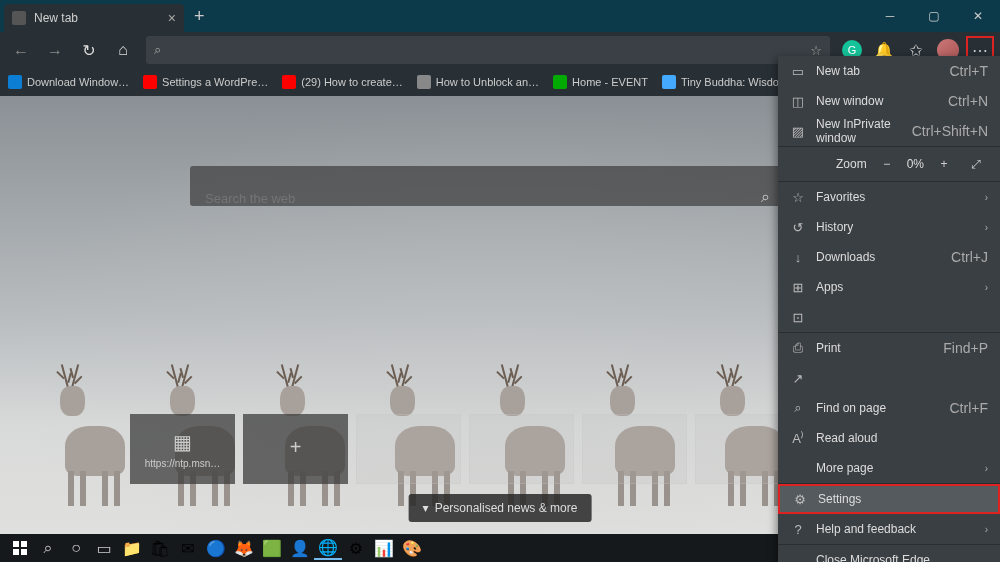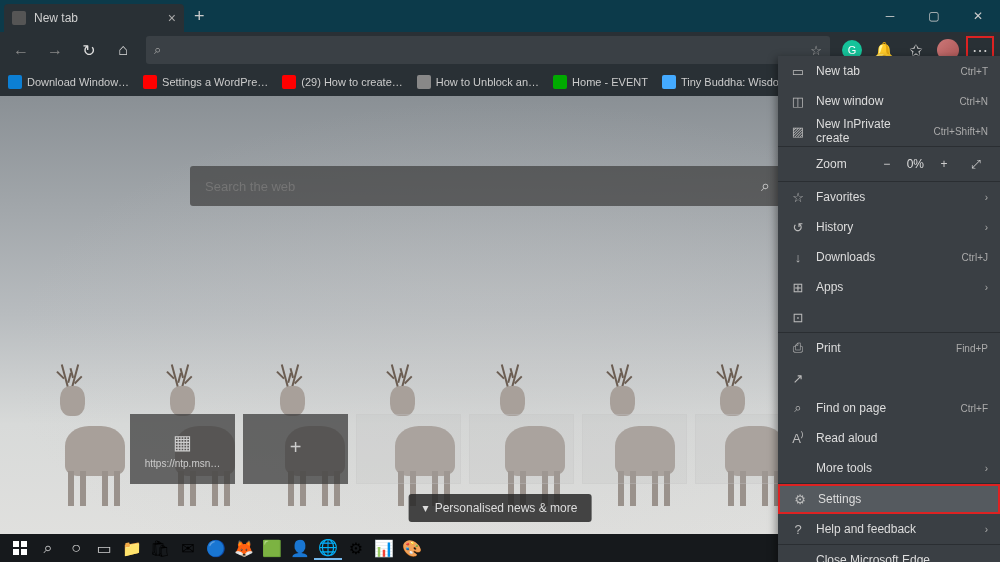--- a/index.html
+++ b/index.html
@@ -42,43 +42,43 @@
 .reindeer-head { position: absolute; top: 30px; left: 10px; width: 25px; height: 30px; background: #a8a09a; border-radius: 40%; }
 .antler { position: absolute; width: 2px; height: 25px; background: #6b5d52; top: 8px; }
 .antler.l { left: 14px; transform: rotate(-15deg); }
 .antler.r { left: 24px; transform: rotate(15deg); }
 .antler::before, .antler::after { content:''; position: absolute; width: 2px; height: 10px; background: #6b5d52; }
 .antler::before { top: 5px; left: -4px; transform: rotate(-30deg); }
 .antler::after { top: 10px; left: 4px; transform: rotate(30deg); }
 .leg { position: absolute; width: 6px; height: 35px; background: #9a928c; bottom: -30px; }
 .leg.l1{left:18px} .leg.l2{left:30px} .leg.l3{left:52px} .leg.l4{left:64px}
 
-.search-box { position: absolute; top: 70px; left: 190px; width: 595px; height: 40px; background: rgba(60,60,60,0.7); border-radius: 3px; display: flex; align-items: center; padding: 0 15px; }
+.search-box { position: absolute; top: 70px; left: 190px; width: 595px; height: 40px; background: rgba(60,60,60,0.7); border-radius: 3px; display: flex; align-items: flex-end; padding: 0 15px; }
 .search-box input { flex: 1; background: none; border: none; outline: none; color: #ccc; font-size: 13px; }
 .search-box .s-icon { color: #ccc; font-size: 16px; }
 
 .tiles { position: absolute; bottom: 50px; left: 130px; display: flex; gap: 8px; }
 .tile { width: 105px; height: 70px; background: rgba(60,60,60,0.75); display: flex; flex-direction: column; align-items: center; justify-content: center; color: #ccc; font-size: 10px; cursor: pointer; }
 .tile.outline { background: rgba(180,180,180,0.15); border: 1px solid rgba(200,200,200,0.3); }
 .tile .t-icon { font-size: 20px; margin-bottom: 4px; }
 .tile .t-label { font-size: 10px; }
 
 .news-btn { position: absolute; bottom: 12px; left: 50%; transform: translateX(-50%); background: rgba(40,40,40,0.85); color: #ddd; padding: 7px 14px; border-radius: 3px; font-size: 12px; cursor: pointer; display: flex; align-items: center; gap: 6px; }
 
 
 .dropdown { position: absolute; top: 56px; right: 0; width: 222px; background: #3a3f44; box-shadow: -2px 2px 8px rgba(0,0,0,0.4); z-index: 10; }
 .dd-item { height: 30px; display: flex; align-items: center; padding: 0 12px; color: #ddd; font-size: 12px; cursor: pointer; gap: 10px; }
 .dd-item.highlight { background: #555a5f; border: 2px solid #d22; }
 .dd-item.disabled { color: #777; cursor: default; }
 .dd-icon { width: 16px; text-align: center; color: #bbb; font-size: 13px; }
 .dd-label { flex: 1; }
-.dd-shortcut { color: #aaa; font-size: 10px; }
+.dd-shortcut { color: #aaa; font-size: 14px; }
 .dd-chev { color: #aaa; font-size: 10px; }
 .dd-zoom { height: 34px; display: flex; align-items: center; padding: 0 12px; color: #ddd; font-size: 12px; gap: 8px; }
-.dd-zoom .z-label { flex: 1; padding-left: 26px; }
+.dd-zoom .z-label { flex: 1; padding-left: 26px; text-align: right; }
 .dd-zoom .z-btn { width: 24px; text-align: center; cursor: pointer; color: #ccc; }
 .dd-sep { height: 1px; background: #2a2e32; }
 
 
 .taskbar { position: absolute; bottom: 0; left: 0; right: 0; height: 28px; background: #16191c; display: flex; align-items: center; padding: 0 6px; }
 .task-icon { width: 28px; height: 24px; display: flex; align-items: center; justify-content: center; cursor: pointer; }
 .task-icon.edge { border-bottom: 2px solid #76b9ed; }
 .tray { margin-left: auto; display: flex; align-items: center; gap: 8px; color: #ccc; font-size: 11px; }
 .tray span { cursor: pointer; }
 
@@ -271,21 +271,21 @@
       <span class="dd-label">New tab</span>
       <span class="dd-shortcut">Ctrl+T</span>
     </div>
   <div class="dd-item">
       <span class="dd-icon">◫</span>
       <span class="dd-label">New window</span>
       <span class="dd-shortcut">Ctrl+N</span>
     </div>
   <div class="dd-item">
       <span class="dd-icon">▨</span>
-      <span class="dd-label">New InPrivate create</span>
+      <span class="dd-label">New InPrivate window</span>
       <span class="dd-shortcut">Ctrl+Shift+N</span>
     </div>
   <div class="dd-sep"></div>
   <div class="dd-zoom">
       <span class="z-label">Zoom</span>
       <span class="z-btn">−</span>
       <span>0%</span>
       <span class="z-btn">+</span>
       <span class="z-btn">⤢</span>
     </div>
@@ -326,21 +326,21 @@
       <span class="dd-icon">⌕</span>
       <span class="dd-label">Find on page</span>
       <span class="dd-shortcut">Ctrl+F</span>
     </div>
   <div class="dd-item">
       <span class="dd-icon">A⁾</span>
       <span class="dd-label">Read aloud</span>
     </div>
   <div class="dd-item">
       <span class="dd-icon"></span>
-      <span class="dd-label">More tools</span>
+      <span class="dd-label">More page</span>
       <span class="dd-chev">›</span>
     </div>
   <div class="dd-sep"></div>
   <div class="dd-item highlight">
       <span class="dd-icon">⚙</span>
       <span class="dd-label">Settings</span>
     </div>
   <div class="dd-item">
       <span class="dd-icon">?</span>
       <span class="dd-label">Help and feedback</span>

